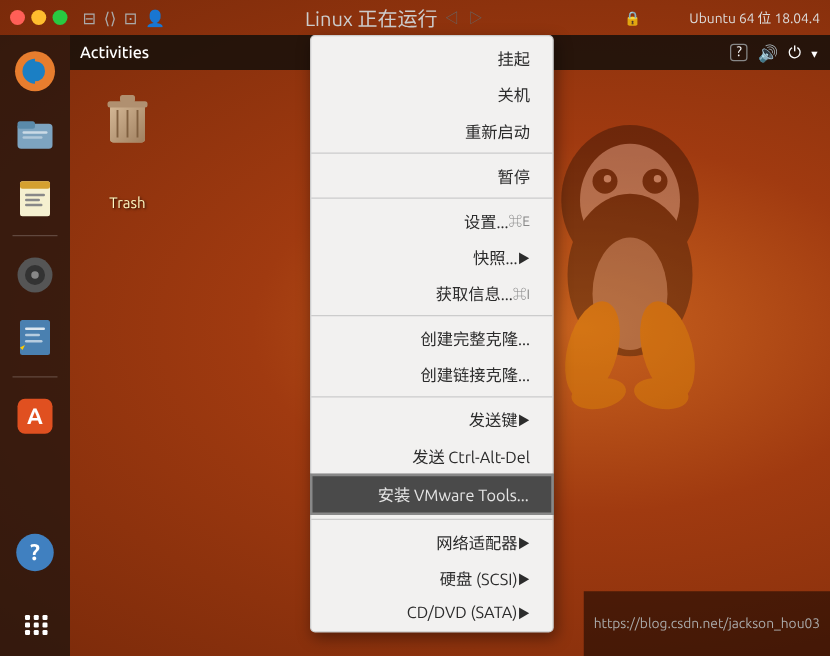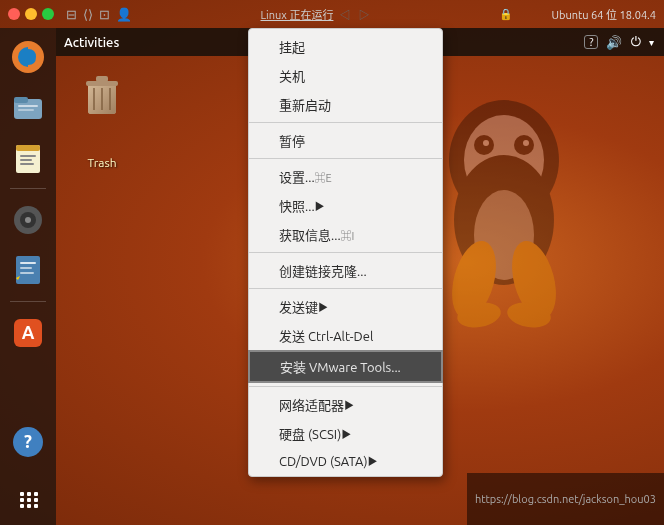--- a/index.html
+++ b/index.html
@@ -33,22 +33,21 @@
 
     .topbar-center {
       flex: 1;
       display: flex;
       justify-content: center;
       align-items: center;
     }
 
     .vm-status {
       color: #ccc;
-      font-size: 11px;
-      text-decoration: underline;
+      font-size: 16px;
     }
 
     .ubuntu-title {
       font-size: 12px;
       color: #eee;
     }
 
     
     .mac-buttons {
       display: flex;
@@ -138,25 +137,25 @@
       border: 1px solid #ccc;
       border-radius: 4px;
       box-shadow: 2px 4px 12px rgba(0,0,0,0.4);
       z-index: 200;
       padding: 3px 0;
       font-size: 13px;
       color: #2c2c2c;
     }
 
     .menu-item {
-      padding: 5px 30px;
+      padding: 5px 18px;
       cursor: pointer;
       display: flex;
       align-items: center;
-      justify-content: flex-start;
+      justify-content: flex-end;
       white-space: nowrap;
     }
 
     .menu-item.install-vmware {
       background: #4a4a4a;
       color: #e5e5e5;
       border: 2px solid #888;
       margin: 0 -1px;
     }
 
@@ -433,20 +432,23 @@
     <span>快照...</span>
     <span class="menu-arrow">▶</span>
   </div>
   <div class="menu-item">
     <span>获取信息...</span>
     <span class="menu-item-shortcut">⌘I</span>
   </div>
   <div class="menu-separator"></div>
 
   <div class="menu-item">
+    <span>创建完整克隆...</span>
+  </div>
+  <div class="menu-item">
     <span>创建链接克隆...</span>
   </div>
   <div class="menu-separator"></div>
 
   <div class="menu-item">
     <span>发送键</span>
     <span class="menu-arrow">▶</span>
   </div>
   <div class="menu-item">
     <span>发送 Ctrl-Alt-Del</span>

